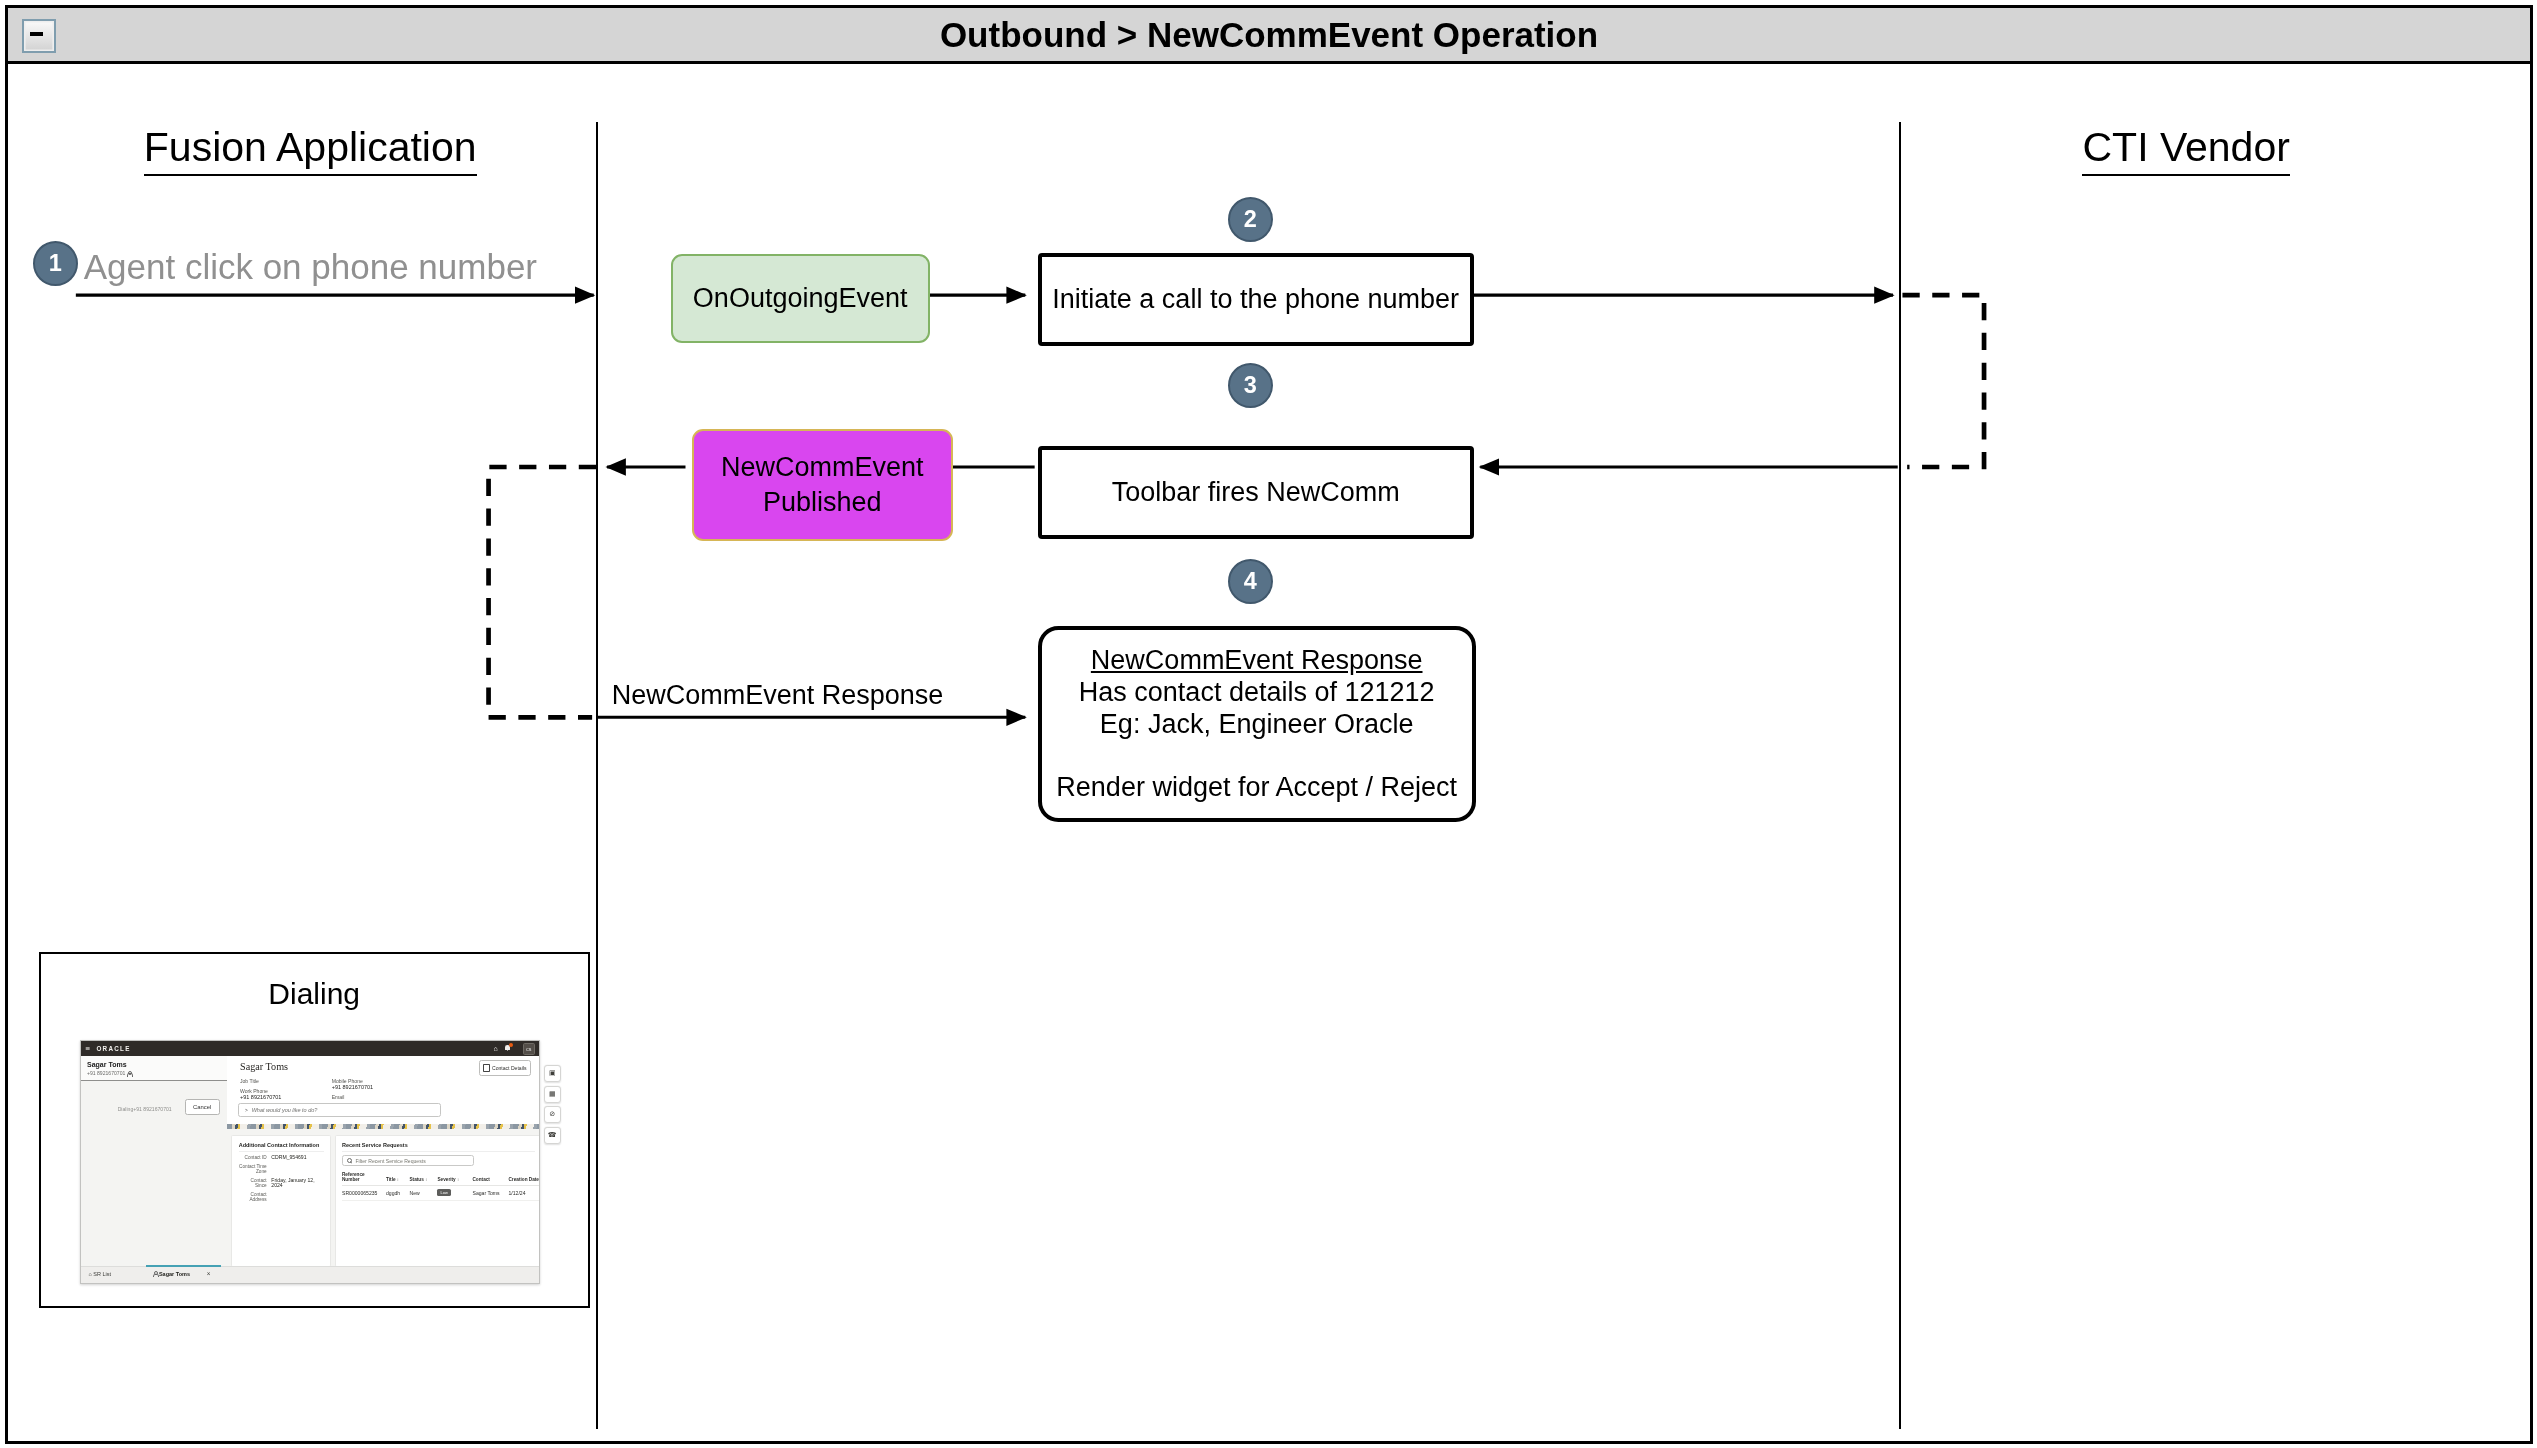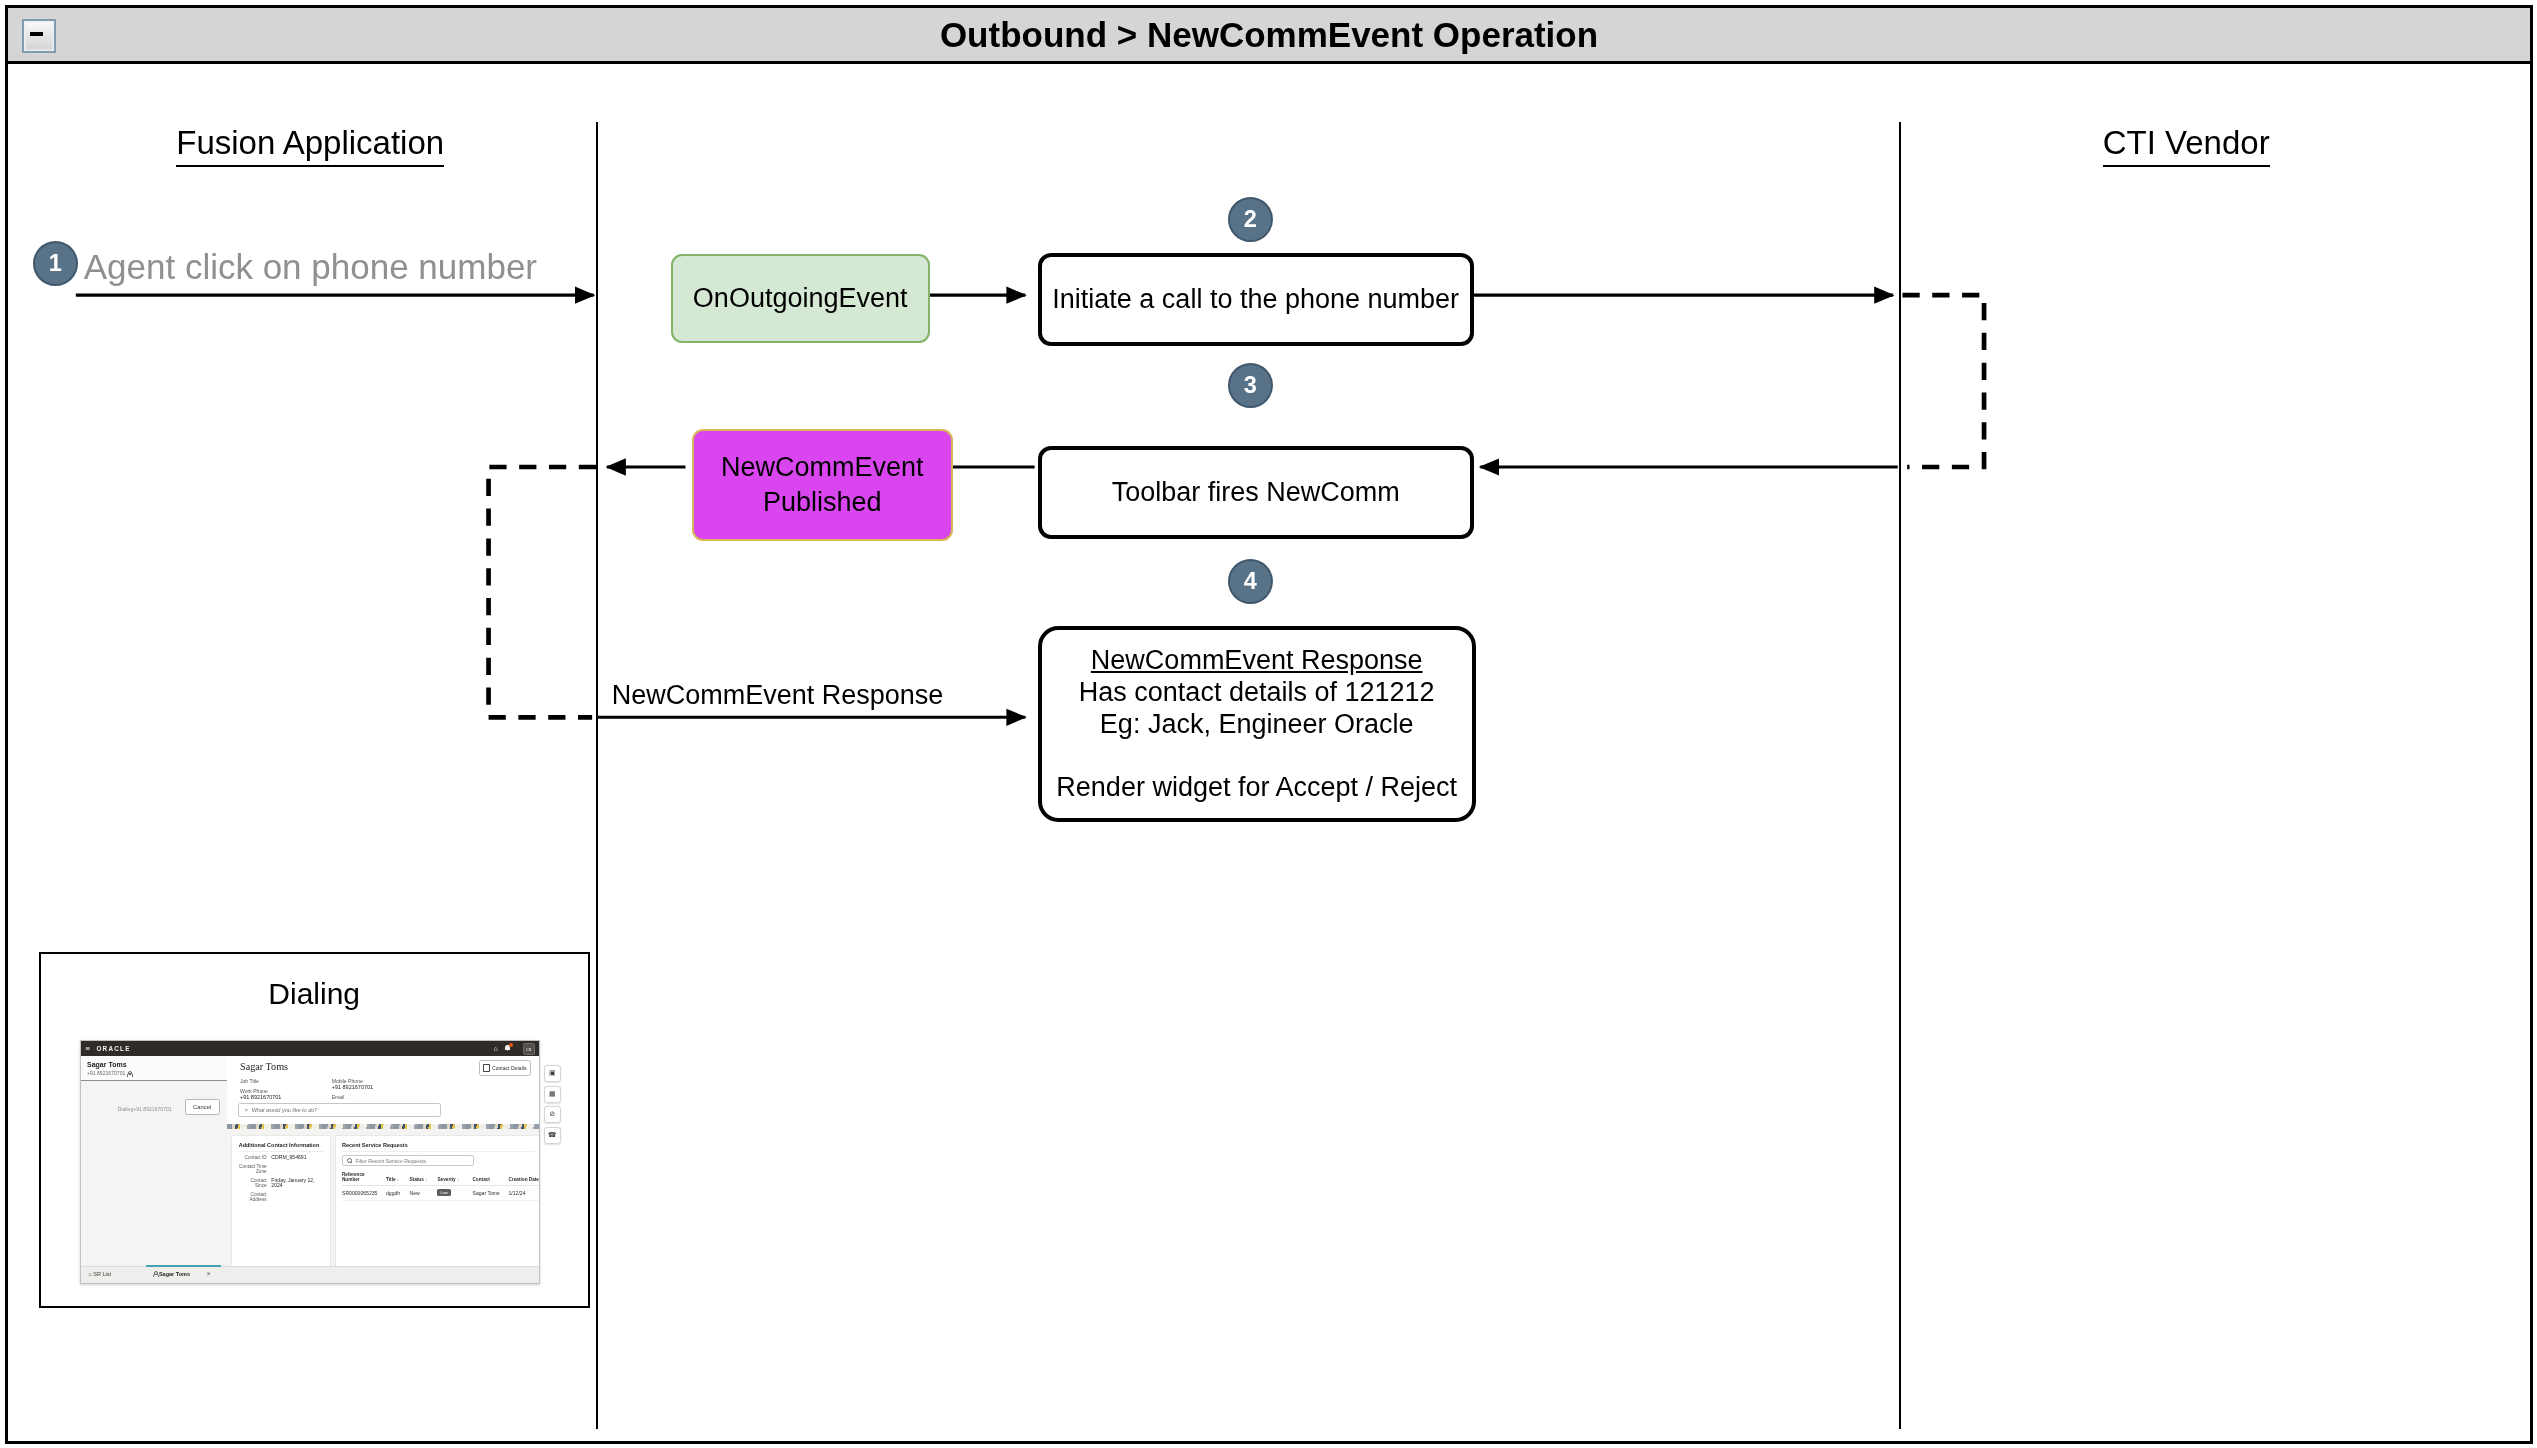--- a/index.html
+++ b/index.html
@@ -10,35 +10,35 @@
   
   .titlebar{position:absolute;left:0;top:0;right:0;height:53px;background:#d5d5d5;
     border-bottom:3.9px solid #000;}
   .titlebar .title{position:absolute;left:0;right:0;top:7.8px;text-align:center;
     font-size:35px;font-weight:bold;color:#000;}
   .collapse-btn{position:absolute;left:14px;top:11px;width:30px;height:30px;
     background:linear-gradient(#fafafa,#d2d2d2);border:2.4px solid #7f9dae;box-shadow:inset 0 0 0 1.6px #eee;}
   .collapse-btn .minus{position:absolute;left:6.3px;top:11px;width:12.6px;height:3.9px;background:#000;}
   
   .lane-line{position:absolute;top:114px;width:2.4px;height:1307px;background:#000;}
-  .lane-header{position:absolute;top:116px;text-align:center;font-size:33px;color:#000;}
+  .lane-header{position:absolute;top:116px;text-align:center;font-size:41px;color:#000;}
   .lane-header span{border-bottom:2.4px solid #000;padding-bottom:3.9px;}
   
   .step-circle{position:absolute;width:41px;height:41px;border-radius:50%;
     background:#587288;border:2.4px solid #41586c;color:#fff;font-weight:bold;font-size:23.5px;
     display:flex;align-items:center;justify-content:center;}
   .step1-text{position:absolute;left:76px;top:239px;font-size:35px;color:#909090;}
   
   .dbox{position:absolute;display:flex;flex-direction:column;align-items:center;
     justify-content:center;text-align:center;font-size:27px;color:#000;box-sizing:border-box;}
   .green-box{left:663px;top:246px;width:259px;height:89px;background:#d5e8d4;
     border:2.4px solid #82b366;border-radius:11px;line-height:35px;}
   .yellow-box{left:684px;top:421px;width:261px;height:112px;background:#d946ef;
     border:2.4px solid #d6b656;border-radius:11px;line-height:35px;}
-  .white-box{background:#fff;border:4.7px solid #000;border-radius:13px;}
+  .white-box{background:#fff;border:4.7px solid #000;border-radius:4px;}
   .box-initiate{left:1030px;top:245px;width:436px;height:93px;}
   .box-toolbar{left:1030px;top:438px;width:436px;height:93px;}
   .box-response{left:1030px;top:618px;width:438px;height:196px;border-radius:20.4px;line-height:32px;}
   .box-response .u{text-decoration:underline;}
   .response-label{position:absolute;left:604px;top:672px;font-size:27px;color:#000;}
   
   .shot-panel{position:absolute;left:31px;top:944px;width:547px;height:352px;
     background:#fff;border:2.4px solid #000;}
   .shot-caption{position:absolute;left:0;right:0;top:23.5px;text-align:center;font-size:30px;color:#000;}
   .miniapp{position:absolute;left:39px;top:86px;width:458px;height:242px;background:#fff;

